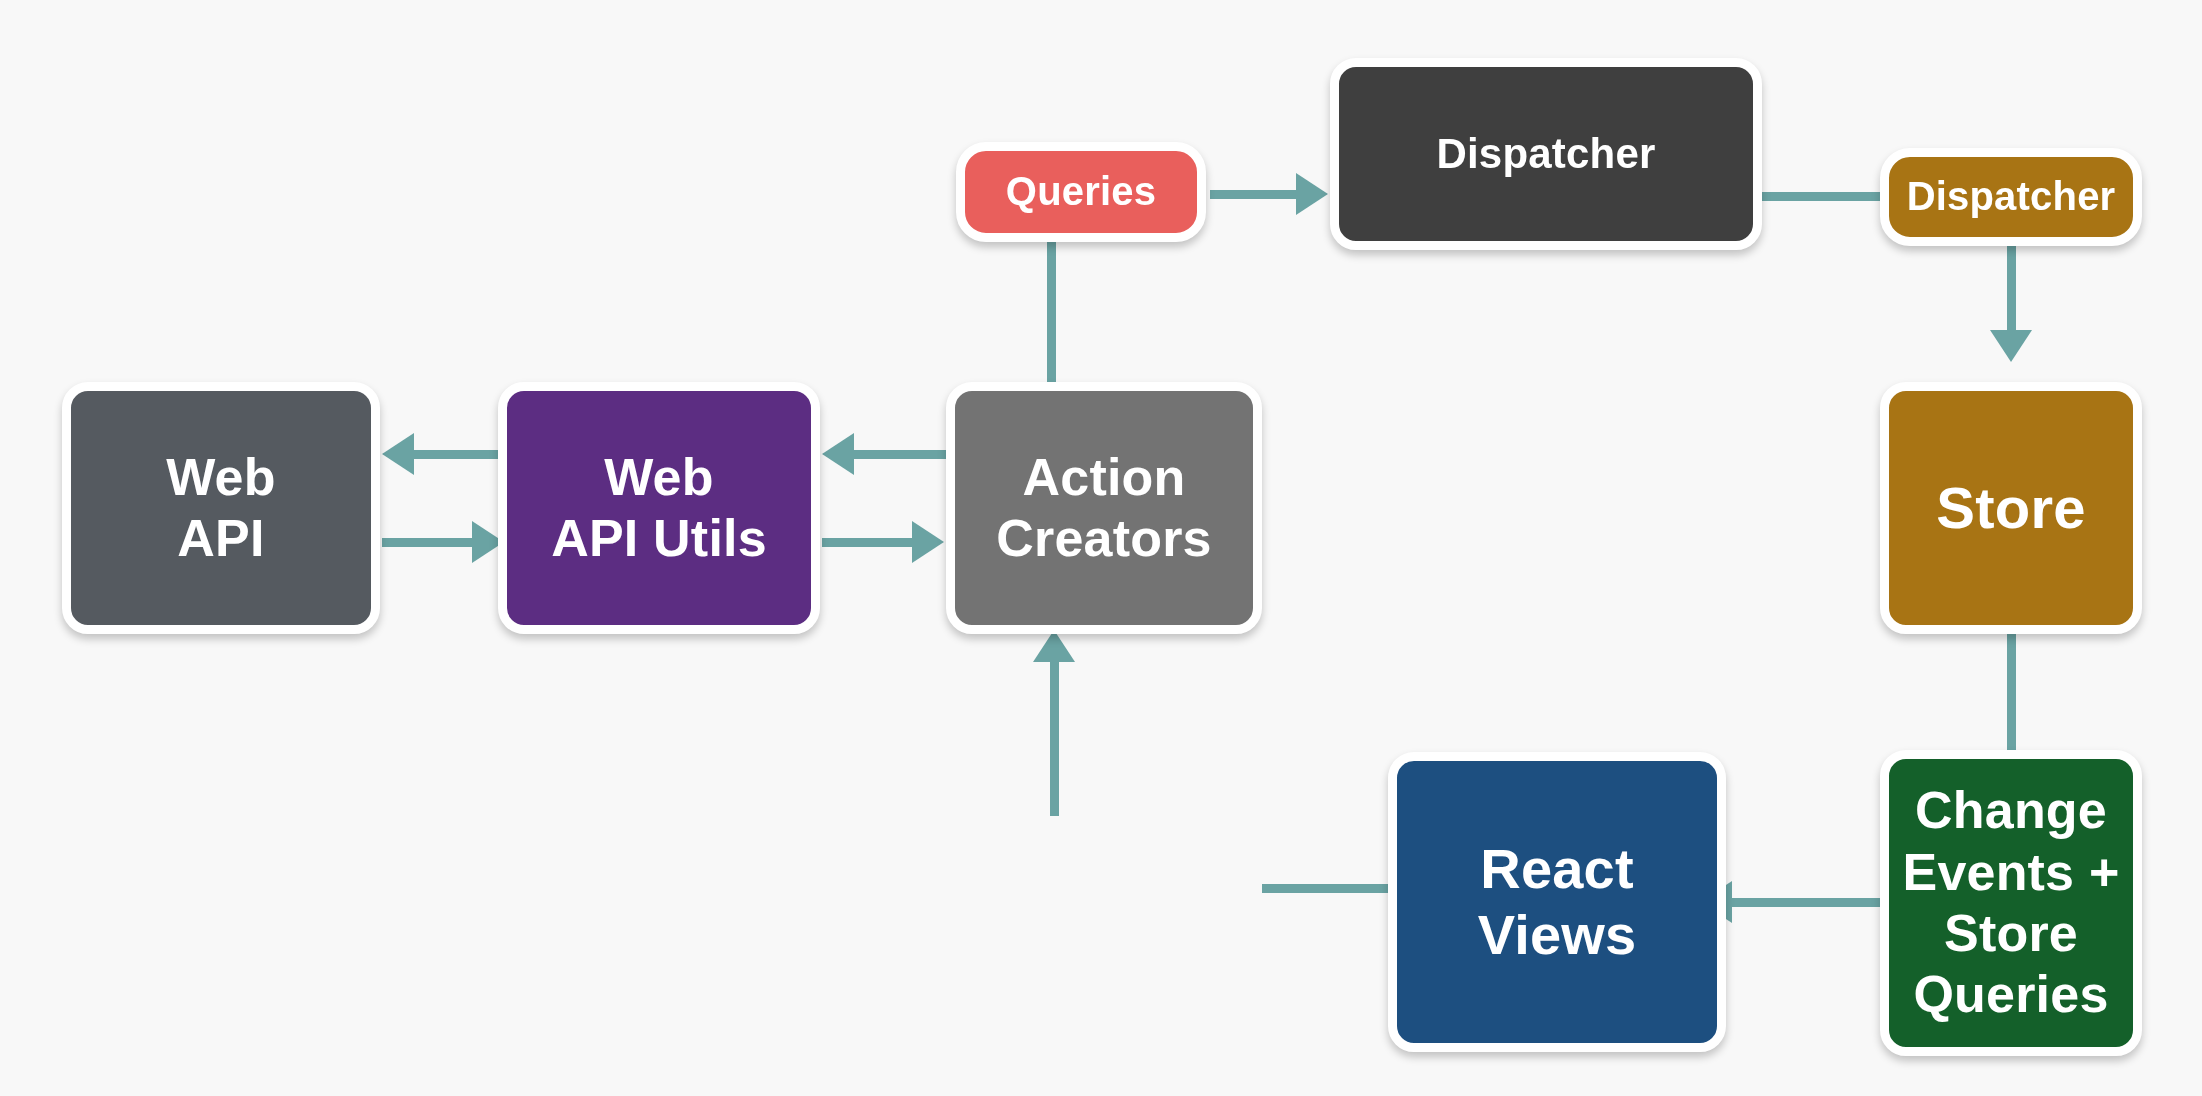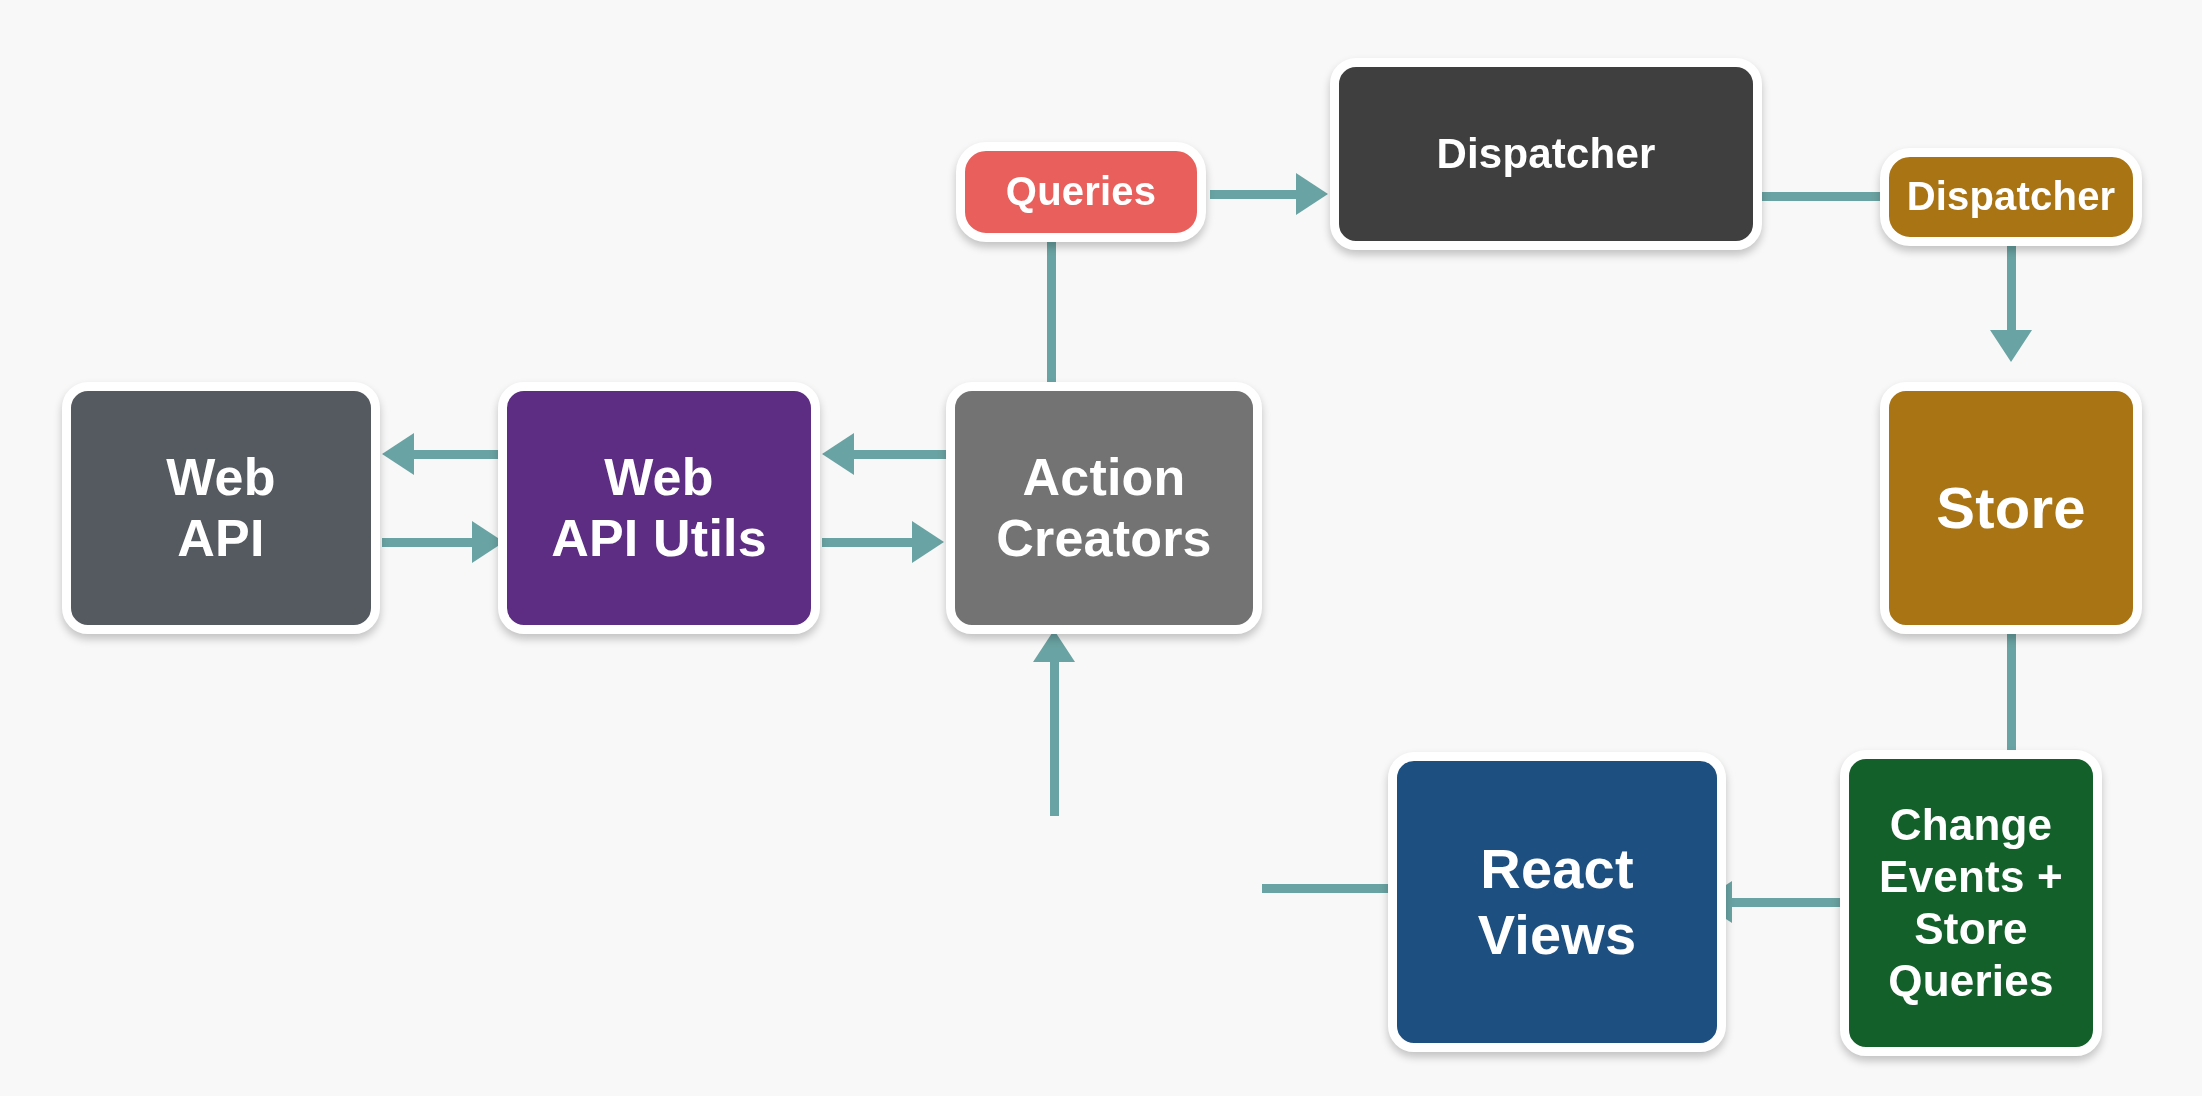--- a/index.html
+++ b/index.html
@@ -117,21 +117,21 @@
   </div>
 
   <div class="node pill" style="left:1880px; top:148px; width:262px; height:98px; background:#a87414; font-size:40px;">
     <span class="label">Dispatcher</span>
   </div>
 
   <div class="node" style="left:1880px; top:382px; width:262px; height:252px; background:#a87414; font-size:58px;">
     <span class="label">Store</span>
   </div>
 
-  <div class="node" style="left:1840px; top:750px; width:262px; height:306px; background:#14602a; font-size:44px;">
+  <div class="node" style="left:1880px; top:750px; width:262px; height:306px; background:#14602a; font-size:52px;">
     <span class="label multiline">Change<br>Events +<br>Store<br>Queries</span>
   </div>
 
   <div class="node" style="left:1388px; top:752px; width:338px; height:300px; background:#1d4f80; font-size:56px;">
     <span class="label multiline">React<br>Views</span>
   </div>
 
 
   <div class="node" style="left:946px; top:382px; width:316px; height:252px; background:#737373; font-size:52px;">
     <span class="label multiline">Action<br>Creators</span>

